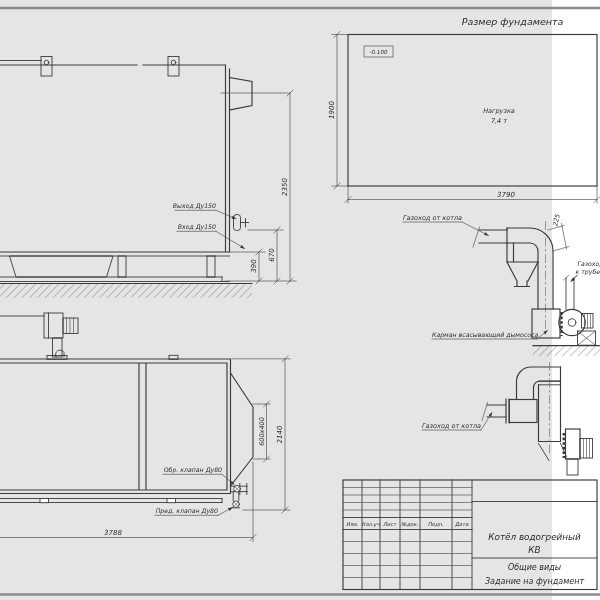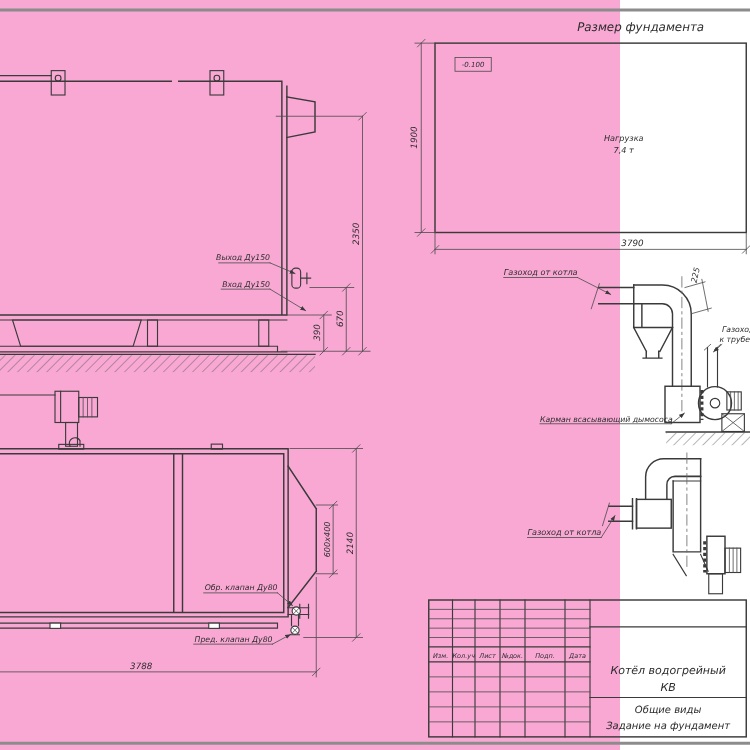--- a/index.html
+++ b/index.html
@@ -1,16 +1,16 @@
 <!DOCTYPE html>
 <html><head>
 <meta charset="utf-8">
 <style>
   html,body{margin:0;padding:0;background:#fff;width:600px;height:600px;overflow:hidden}
-  .sheet{width:496px;height:600px;position:relative;background:#f9a8d4}
+  .sheet{width:552px;height:600px;position:relative;background:#e5e5e5}
   svg{display:block}
   .ol{stroke:#3a3a3a;stroke-width:1.15;fill:none;stroke-linecap:square;stroke-linejoin:miter}
   .ol9{stroke:#3a3a3a;stroke-width:0.9;fill:none;stroke-linecap:square}
   .thin{stroke:#4c4c4c;stroke-width:0.65;fill:none;stroke-linecap:square}
   .cl{stroke:#6a6a6a;stroke-width:0.65;fill:none;stroke-dasharray:9 2.5 2.5 2.5}
   .bolt{stroke:#3a3a3a;stroke-width:2.5;fill:none;stroke-dasharray:2.6 2}
   .frameln{stroke:#8c8c8c;stroke-width:2.4;fill:none}
   .wh{fill:#fff}
   .txt{font-family:"DejaVu Sans",sans-serif;font-style:italic;fill:#2c2c2c;stroke:none}
   .t52{font-size:5.2px}.t55{font-size:5.6px}.t62{font-size:6.2px}.t65{font-size:6.5px}

